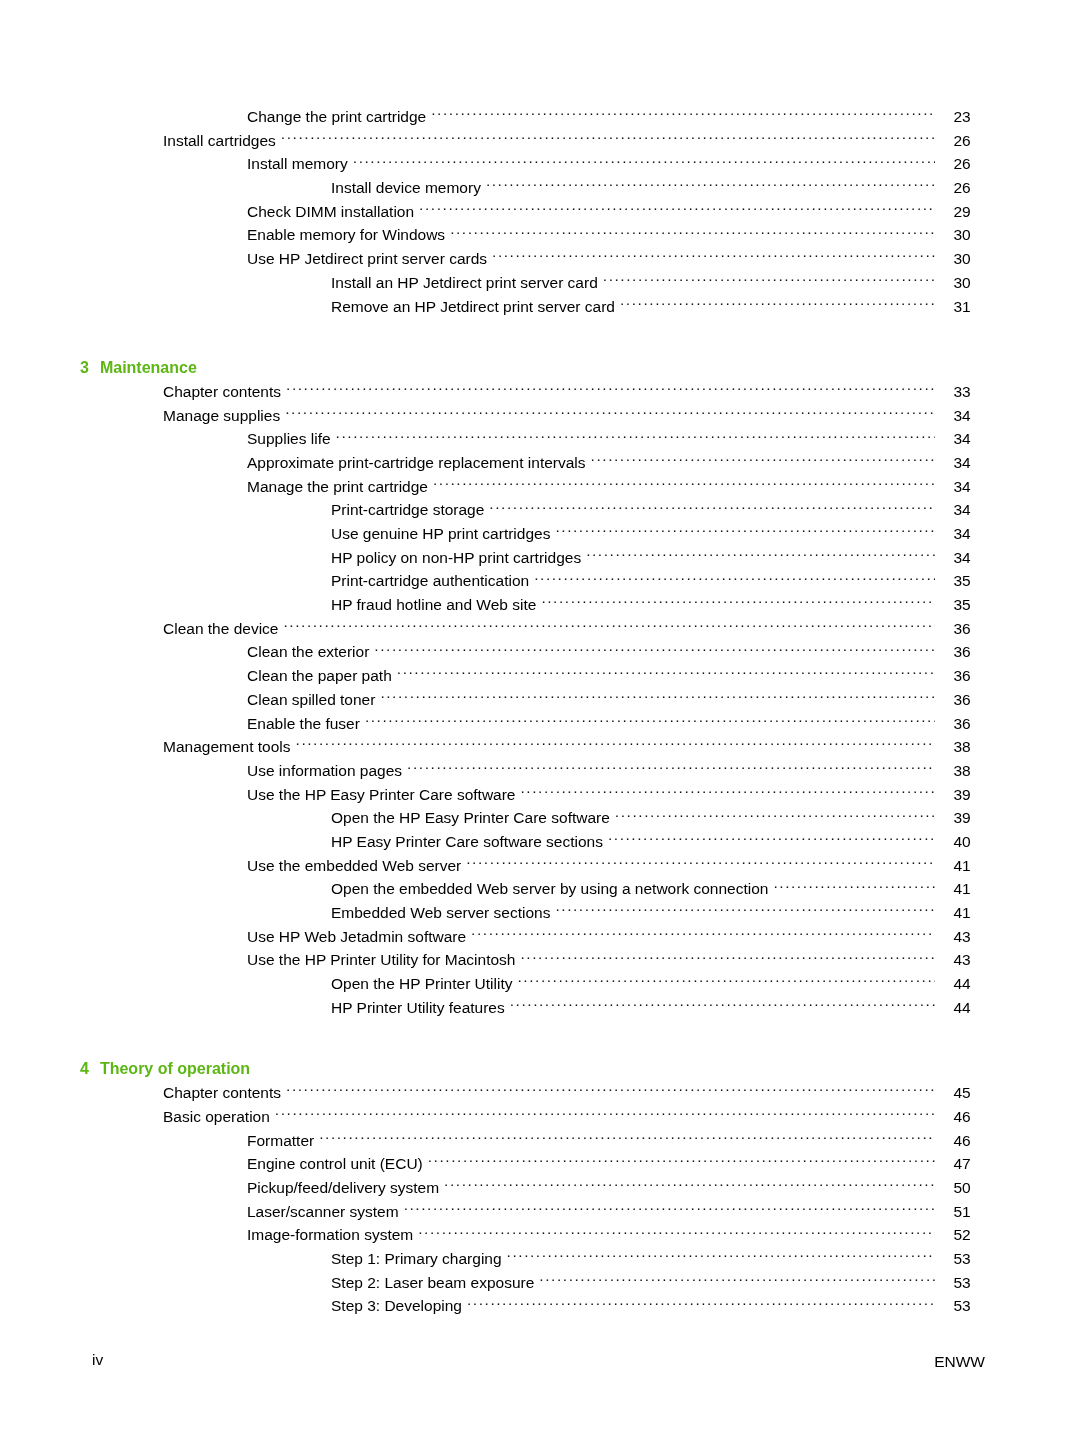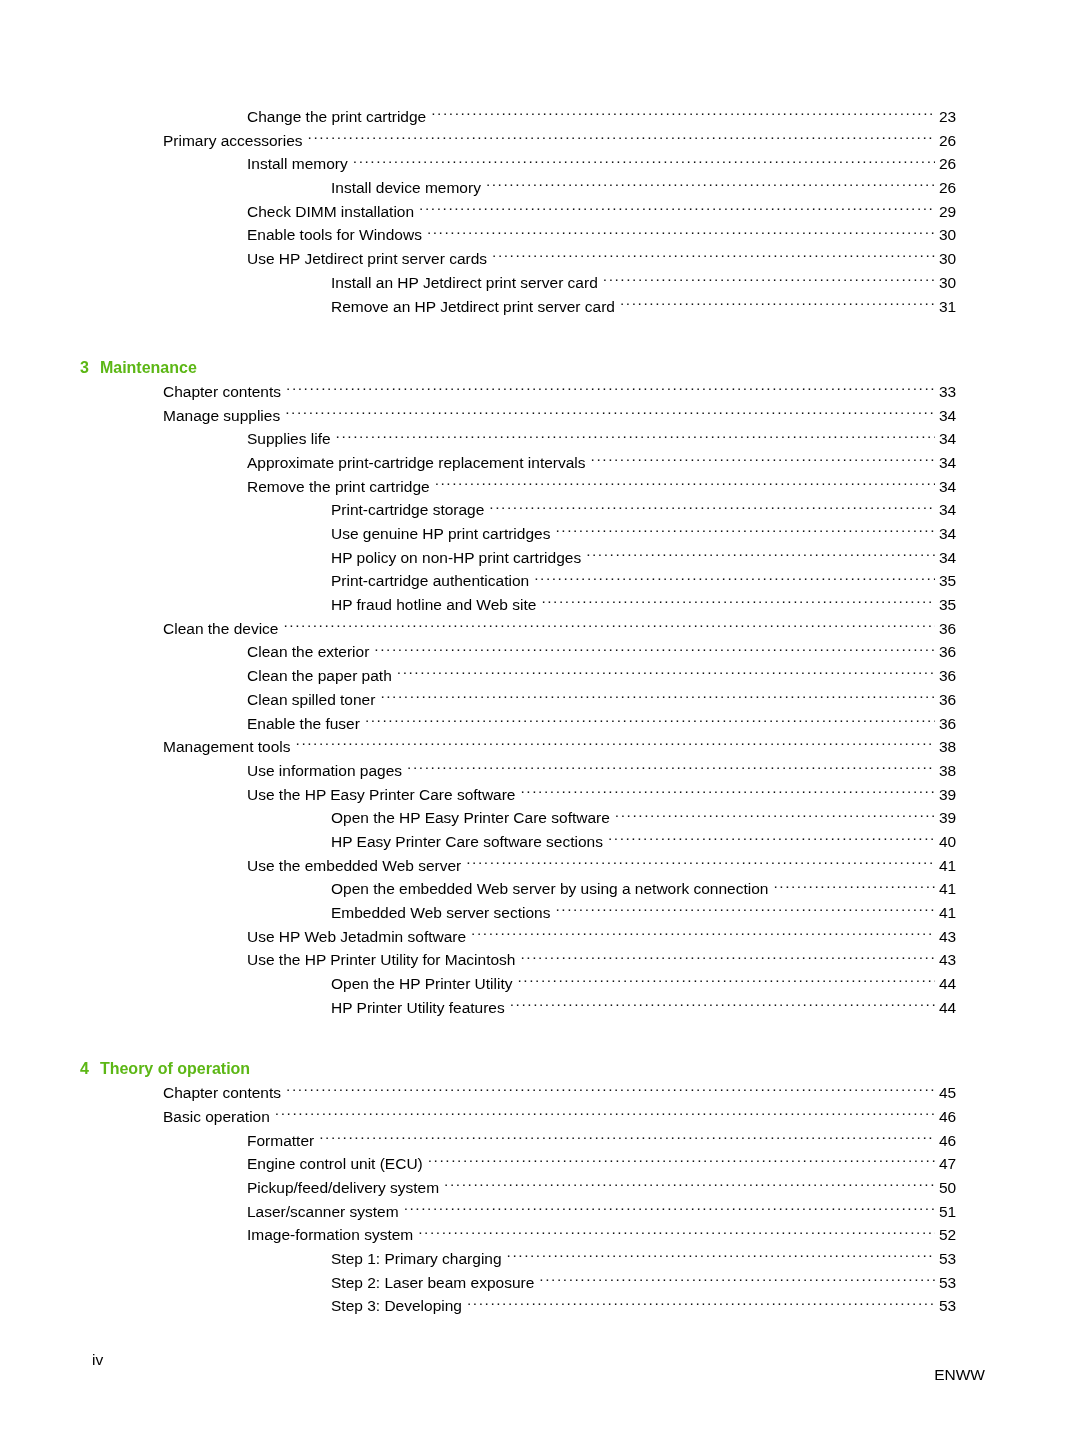--- a/index.html
+++ b/index.html
@@ -50,21 +50,21 @@
     font-size: 15.5px;
     letter-spacing: 1.55px;
     color: #111;
     position: absolute;
     left: 0;
     bottom: 0;
     white-space: nowrap;
   }
   .entry .pagenum {
     flex: 0 0 46px;
-    text-align: left;
+    text-align: center;
     padding-right: 0;
   }
   
   .lvl1 { padding-left: 163px; }
   .lvl2 { padding-left: 247px; }
   .lvl3 { padding-left: 331px; }
 
   .entry.lvl1 .pagenum,
   .entry.lvl2 .pagenum,
   .entry.lvl3 .pagenum { padding-right: 95px; }
@@ -95,58 +95,58 @@
     line-height: 24px;
   }
   .footer .left {
     position: absolute;
     left: 92px;
     top: 0;
   }
   .footer .right {
     position: absolute;
     right: 95px;
-    top: 15px;
+    top: 2px;
     text-align: right;
     margin-left: 20px;
   }
 </style>
 </head>
 <body>
 
 <div class="page">
 
   <div class="toc" id="toc-root">
       <div class="entry lvl2">
         <span class="label">Change the print cartridge</span>
         <span class="leader"></span>
         <span class="pagenum">23</span>
       </div>
       <div class="entry lvl1">
-        <span class="label">Primary accessories</span>
+        <span class="label">Install cartridges</span>
         <span class="leader"></span>
         <span class="pagenum">26</span>
       </div>
       <div class="entry lvl2">
         <span class="label">Install memory</span>
         <span class="leader"></span>
         <span class="pagenum">26</span>
       </div>
       <div class="entry lvl3">
         <span class="label">Install device memory</span>
         <span class="leader"></span>
         <span class="pagenum">26</span>
       </div>
       <div class="entry lvl2">
         <span class="label">Check DIMM installation</span>
         <span class="leader"></span>
         <span class="pagenum">29</span>
       </div>
       <div class="entry lvl2">
-        <span class="label">Enable tools for Windows</span>
+        <span class="label">Enable memory for Windows</span>
         <span class="leader"></span>
         <span class="pagenum">30</span>
       </div>
       <div class="entry lvl2">
         <span class="label">Use HP Jetdirect print server cards</span>
         <span class="leader"></span>
         <span class="pagenum">30</span>
       </div>
       <div class="entry lvl3">
         <span class="label">Install an HP Jetdirect print server card</span>
@@ -177,21 +177,21 @@
         <span class="label">Supplies life</span>
         <span class="leader"></span>
         <span class="pagenum">34</span>
       </div>
       <div class="entry lvl2">
         <span class="label">Approximate print-cartridge replacement intervals</span>
         <span class="leader"></span>
         <span class="pagenum">34</span>
       </div>
       <div class="entry lvl2">
-        <span class="label">Remove the print cartridge</span>
+        <span class="label">Manage the print cartridge</span>
         <span class="leader"></span>
         <span class="pagenum">34</span>
       </div>
       <div class="entry lvl3">
         <span class="label">Print-cartridge storage</span>
         <span class="leader"></span>
         <span class="pagenum">34</span>
       </div>
       <div class="entry lvl3">
         <span class="label">Use genuine HP print cartridges</span>

